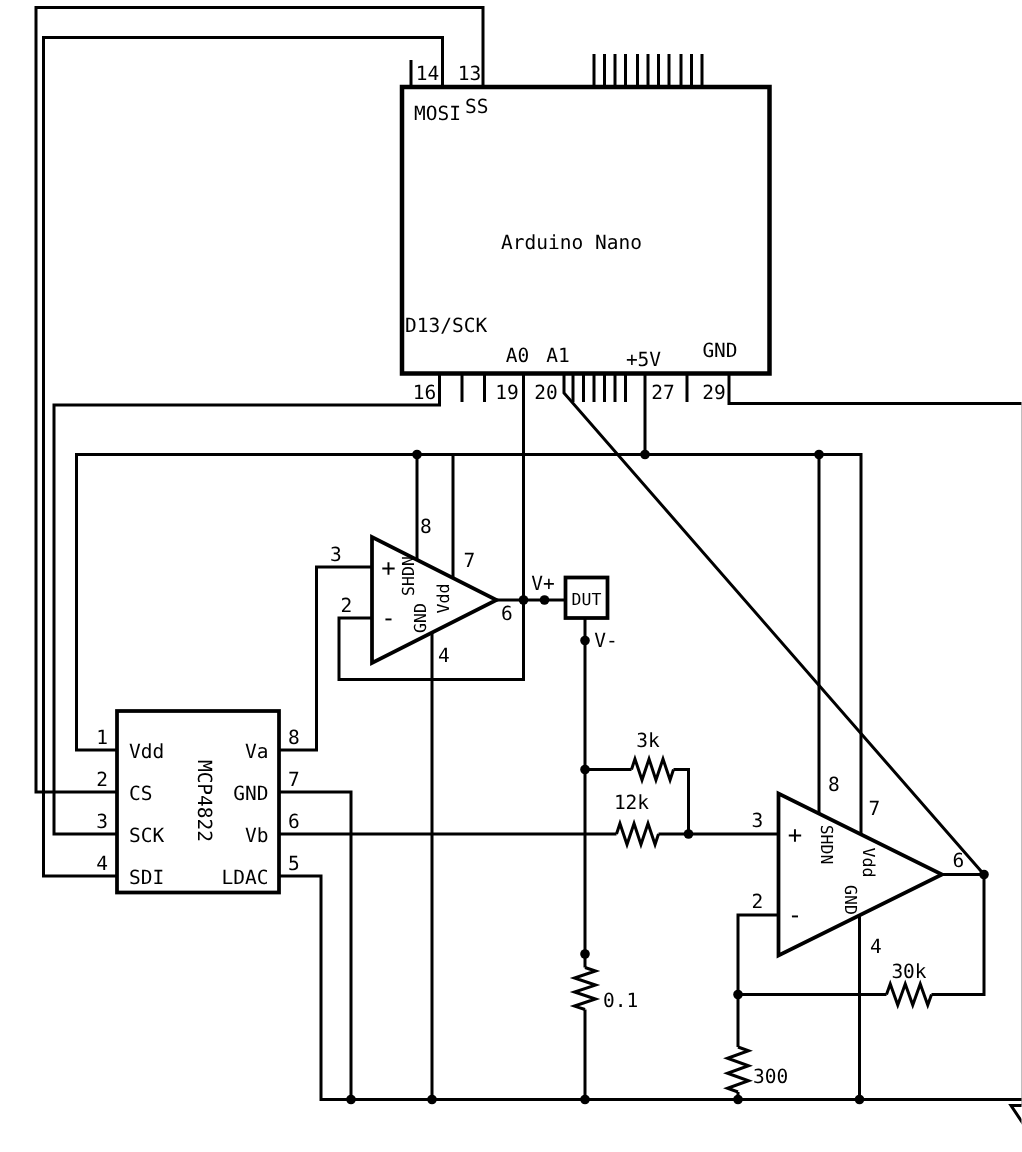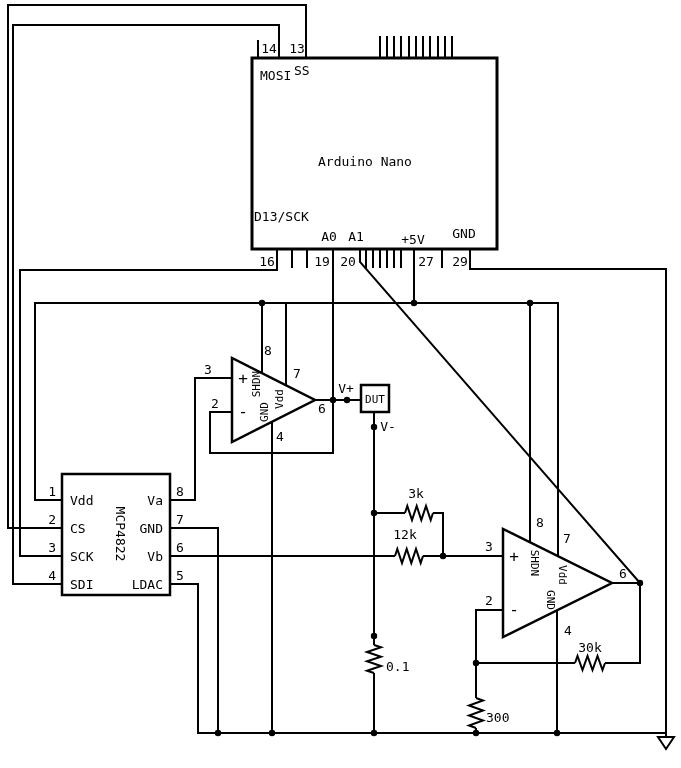--- a/index.html
+++ b/index.html
@@ -1,16 +1,16 @@
 <!DOCTYPE html>
 <html><head>
 <meta charset="utf-8">
 <style>
   html,body{margin:0;padding:0;background:#ffffff;}
-  .page{width:552px;height:768px;position:relative;background:#ffffff;}
+  .page{width:552px;height:768px;position:relative;background:#ffffff;margin-left:16px;}
   svg{display:block;}
   text{font-family:"DejaVu Sans Mono","Liberation Mono",monospace;fill:#000;}
   .lbl{font-size:13px;}
   .num{font-size:13px;}
   .small{font-size:11px;}
   .sign{font-size:16px;}
   .wire{stroke:#000;stroke-width:2;fill:none;}
   .thick{stroke:#000;stroke-width:3;fill:#fff;}
   .box{stroke:#000;stroke-width:2.5;fill:#fff;}
   .tri{stroke:#000;stroke-width:2.5;fill:none;stroke-linejoin:miter;}

